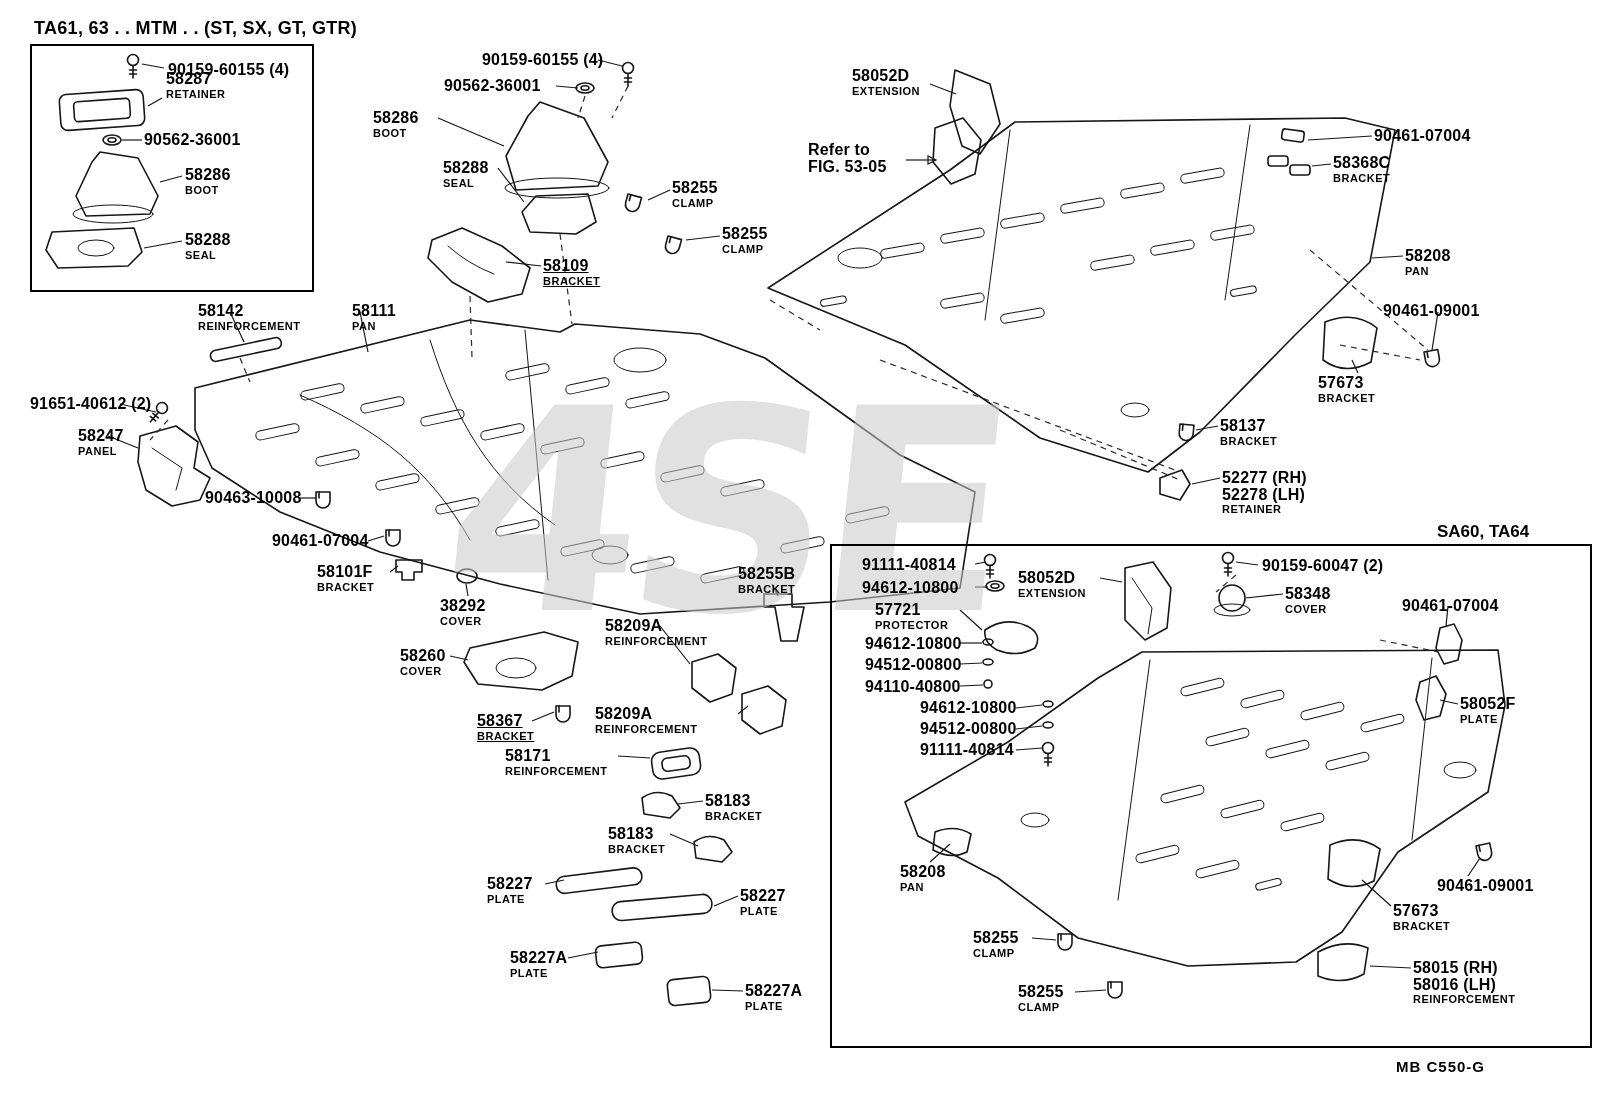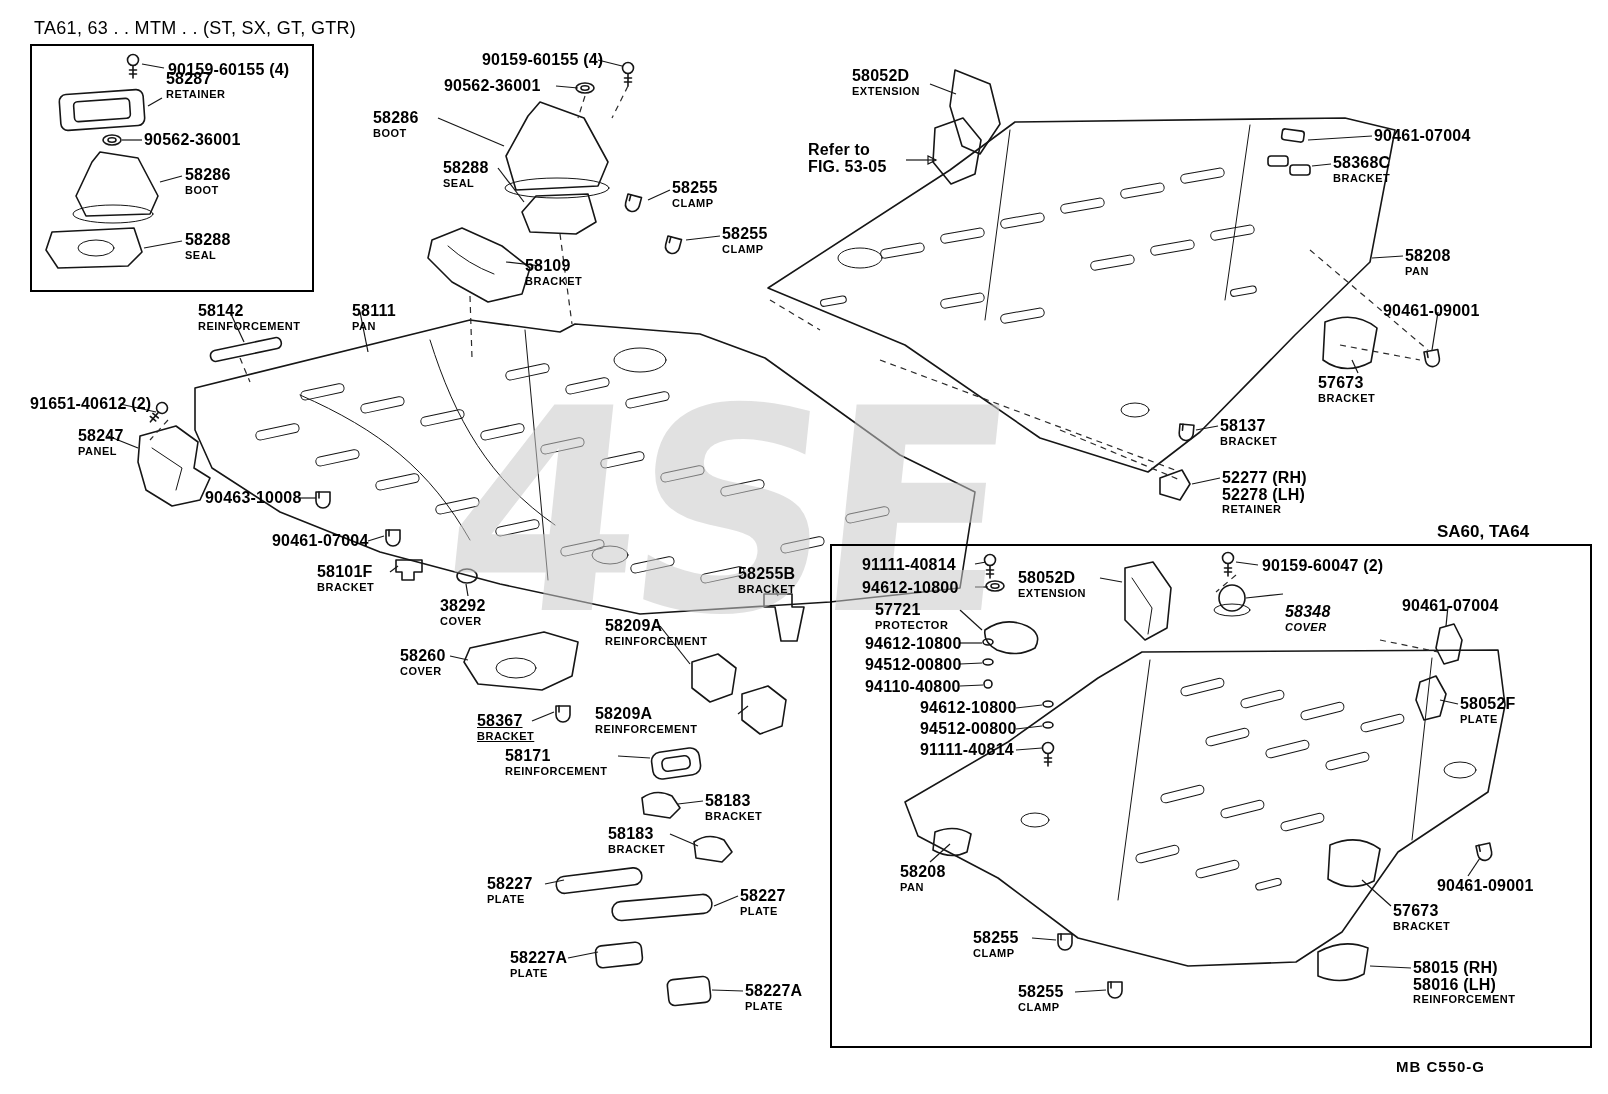--- a/index.html
+++ b/index.html
@@ -6,21 +6,21 @@
   #stage{position:relative;width:1608px;height:1094px;background:#ffffff;overflow:hidden;
          font-family:"Liberation Sans",sans-serif;color:#000;}
   #artwork{position:absolute;left:0;top:0;z-index:1;}
   .art{stroke:#161616;fill:none;stroke-width:1.6;stroke-linejoin:round;stroke-linecap:round;}
   .thin{stroke:#161616;fill:none;stroke-width:1;}
   .lead{stroke:#161616;fill:none;stroke-width:1.2;}
   .dash{stroke:#2a2a2a;fill:none;stroke-width:1.2;stroke-dasharray:6 5;}
   .watermark{position:absolute;left:448px;top:372px;z-index:2;font-size:282px;line-height:1;
              font-weight:800;color:#c9c9c9;opacity:.55;letter-spacing:-14px;
              transform:skewX(-6deg);font-family:"DejaVu Sans",sans-serif;user-select:none;}
-  .page-title{position:absolute;left:34px;top:18px;z-index:5;font-size:18px;font-weight:normal;letter-spacing:.3px;}
+  .page-title{position:absolute;left:34px;top:18px;z-index:5;font-size:18px;font-weight:bold;letter-spacing:.3px;}
   .variant-label{position:absolute;left:1437px;top:522px;z-index:5;font-size:17px;font-weight:bold;}
   .footer-code{position:absolute;left:1396px;top:1058px;z-index:5;font-size:15px;font-weight:bold;letter-spacing:1px;}
   .frame-box{position:absolute;border:2px solid #000;z-index:3;background:transparent;}
   #inset-box{left:30px;top:44px;width:280px;height:244px;}
   #sa60-box{left:830px;top:544px;width:758px;height:500px;}
   #label-layer{position:absolute;left:0;top:0;width:1608px;height:1094px;z-index:6;pointer-events:none;}
   .plabel{position:absolute;line-height:1.04;white-space:nowrap;}
   .part-num{font-size:16px;font-weight:bold;letter-spacing:.2px;}
   .part-name{font-size:11px;font-weight:bold;letter-spacing:.5px;margin-top:1px;}
 </style>
@@ -341,21 +341,21 @@
         <div class="part-name">SEAL</div>
       </div>
       <div class="plabel" style="left: 672px; top: 180px;">
         <div class="part-num">58255</div>
         <div class="part-name">CLAMP</div>
       </div>
       <div class="plabel" style="left: 722px; top: 226px;">
         <div class="part-num">58255</div>
         <div class="part-name">CLAMP</div>
       </div>
-      <div class="plabel" style="left: 525px; top: 258px;">
+      <div class="plabel" style="left: 543px; top: 258px; text-decoration: underline;">
         <div class="part-num">58109</div>
         <div class="part-name">BRACKET</div>
       </div>
       <div class="plabel" style="left: 852px; top: 68px;">
         <div class="part-num">58052D</div>
         <div class="part-name">EXTENSION</div>
       </div>
       <div class="plabel" style="left: 808px; top: 142px;">
         <div class="part-num">Refer to</div>
         <div class="part-num">FIG. 53-05</div>
@@ -470,21 +470,21 @@
       <div class="plabel" style="left: 862px; top: 580px;">
         <div class="part-num">94612-10800</div>
       </div>
       <div class="plabel" style="left: 1018px; top: 570px;">
         <div class="part-num">58052D</div>
         <div class="part-name">EXTENSION</div>
       </div>
       <div class="plabel" style="left: 1262px; top: 558px;">
         <div class="part-num">90159-60047 (2)</div>
       </div>
-      <div class="plabel" style="left: 1285px; top: 604px; font-style: italic;">
+      <div class="plabel" style="left: 1285px; top: 586px;">
         <div class="part-num">58348</div>
         <div class="part-name">COVER</div>
       </div>
       <div class="plabel" style="left: 1402px; top: 598px;">
         <div class="part-num">90461-07004</div>
       </div>
       <div class="plabel" style="left: 875px; top: 602px;">
         <div class="part-num">57721</div>
         <div class="part-name">PROTECTOR</div>
       </div>

